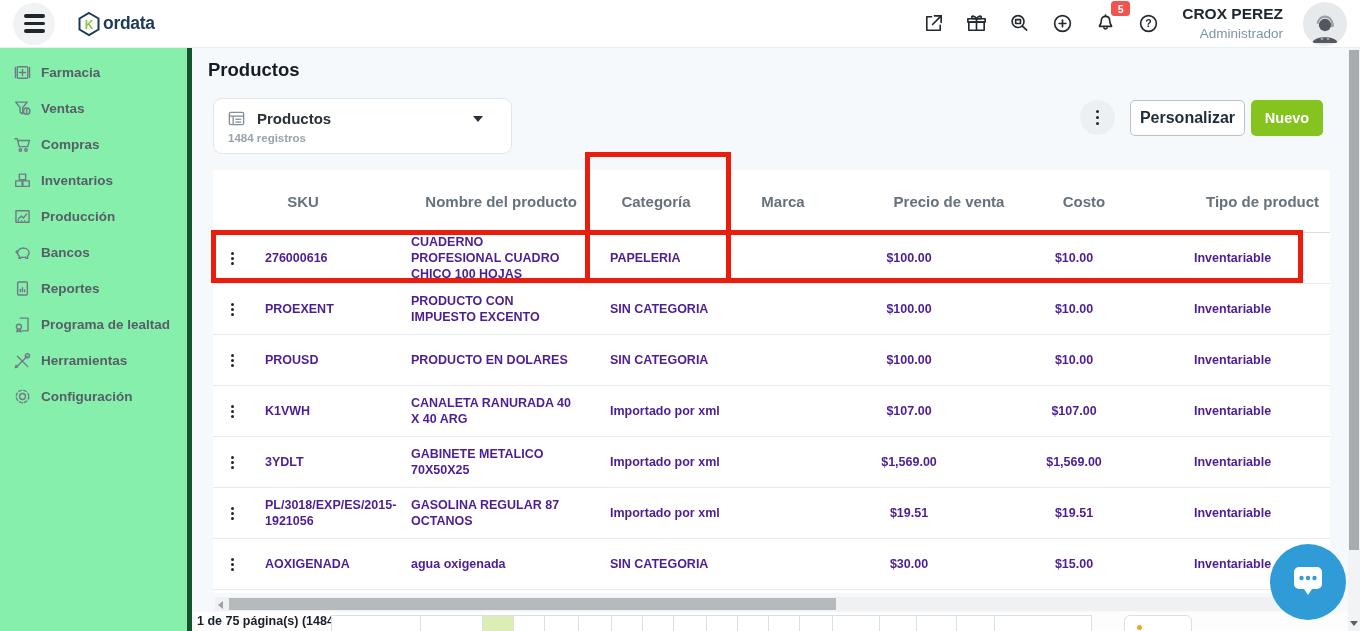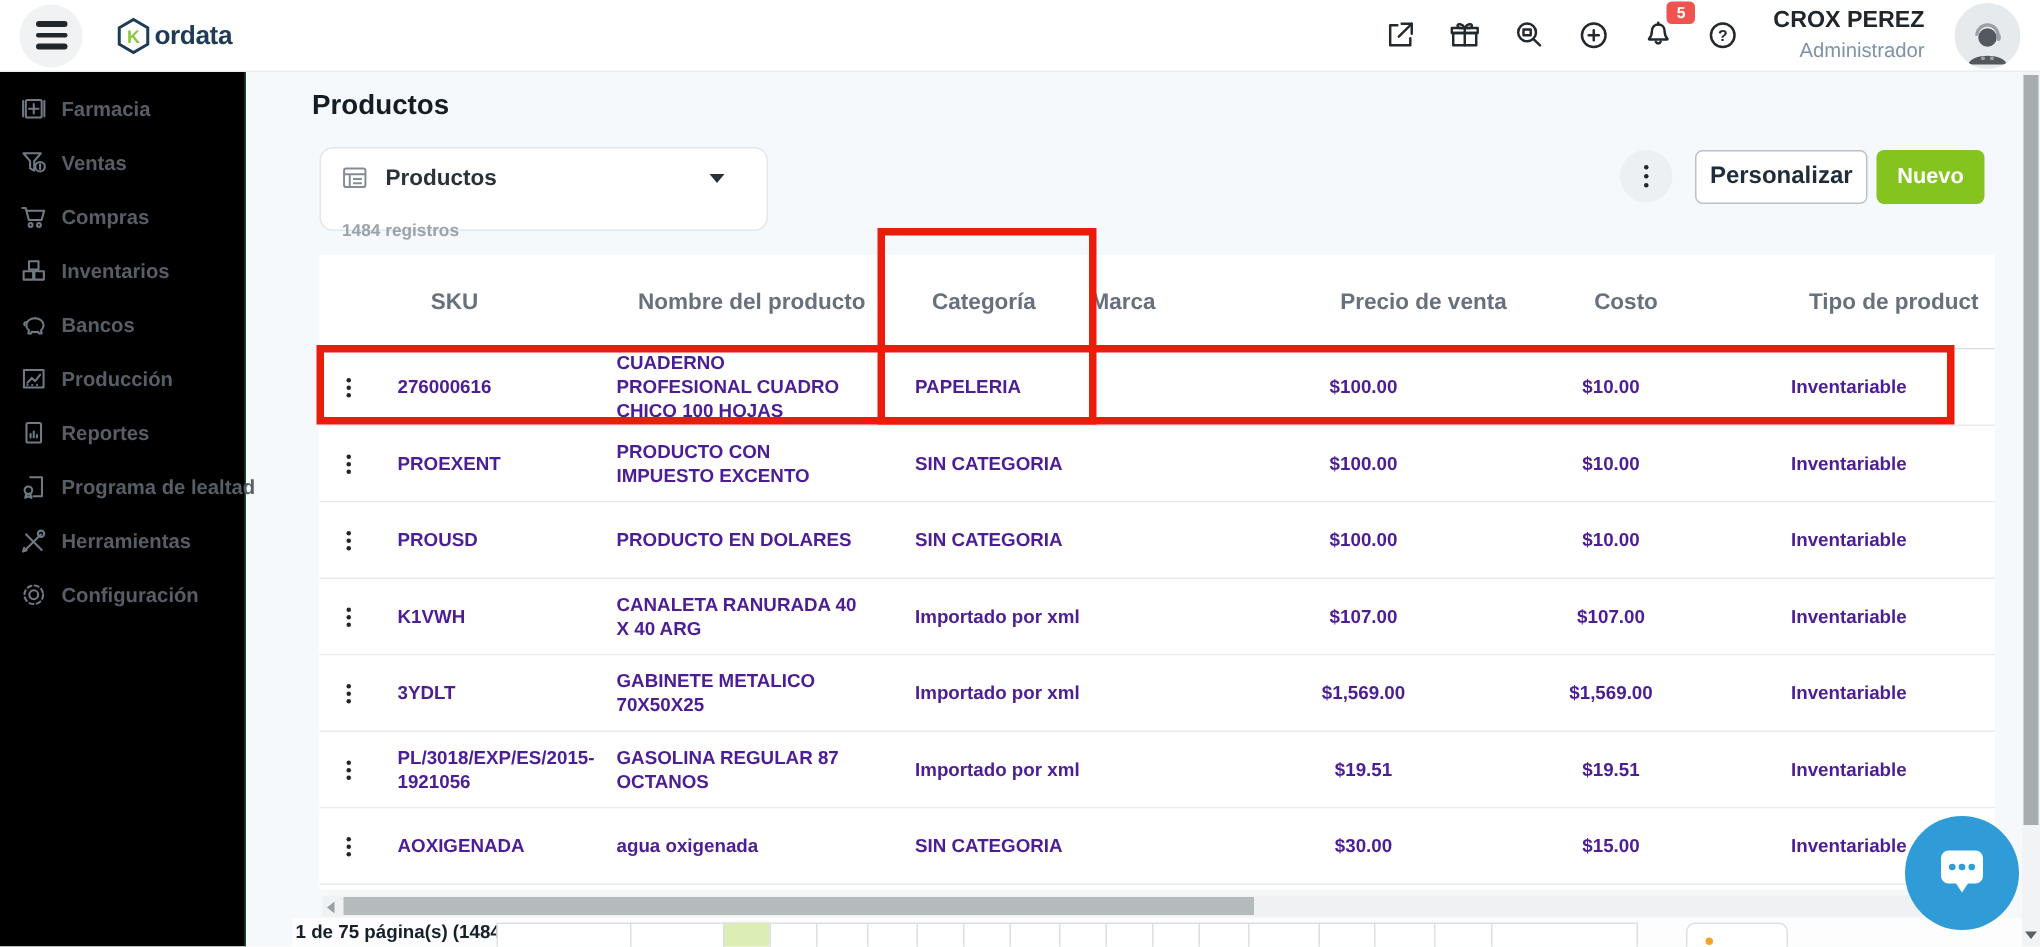--- a/index.html
+++ b/index.html
@@ -22,55 +22,55 @@
   .badge{position:absolute;top:-11px;right:-13px;min-width:13px;height:15px;padding:0 3px;
     background:#f0544f;border-radius:3.5px;color:#fff;font-size:10.5px;font-weight:700;
     display:flex;align-items:center;justify-content:center}
   .user{text-align:right;line-height:1.2;margin-left:2px}
   .user .name{font-size:15.5px;font-weight:700;color:#20262c}
   .user .role{font-size:13.5px;color:#7e93a8;font-weight:500;margin-top:3px}
   .avatar{width:44px;height:44px;border-radius:50%;background:#e7eaec;overflow:hidden;
     display:flex;align-items:flex-end;justify-content:center;cursor:pointer;flex:0 0 auto}
   .avatar svg{width:36px;height:36px}
   
-  .sidebar{position:absolute;left:0;top:48px;width:164px;bottom:0;background:#000000;
-    border-right:1px solid #14532d;z-index:10;padding-top:6px;box-sizing:border-box}
+  .sidebar{position:absolute;left:0;top:48px;width:192px;bottom:0;background:#86efac;
+    border-right:5px solid #14532d;z-index:10;padding-top:6px;box-sizing:border-box}
   .side-item{height:36px;display:flex;align-items:center;gap:9px;padding-left:13px;
     color:#565e66;font-size:13.5px;font-weight:600;cursor:pointer;white-space:nowrap}
   .side-item svg{width:19px;height:19px;stroke:#6f7a85;fill:none;stroke-width:1.3;
     stroke-linecap:round;stroke-linejoin:round;flex:0 0 auto}
   
   .main{position:absolute;left:195px;top:48px;width:1151px;height:583px}
   .page-title{position:absolute;left:13px;top:11px;font-size:18.5px;font-weight:700;color:#141c24}
   .view-card{position:absolute;left:18px;top:50px;width:299px;height:56px;background:#fff;
     border:1px solid #e1e7ec;border-radius:9px;box-sizing:border-box;padding:10px 14px 0 13px;cursor:pointer}
   .view-row{display:flex;align-items:center;gap:11px}
   .view-row svg{width:19px;height:19px;stroke:#848d96;fill:none;stroke-width:1.4}
   .view-label{font-size:15px;font-weight:700;color:#2a3138}
   .caret{margin-left:auto;margin-right:14px;width:0;height:0;border-left:5.5px solid transparent;
     border-right:5.5px solid transparent;border-top:6.5px solid #2a3138}
-  .records{font-size:11.5px;font-weight:600;color:#9aa3ac;margin-top:20px;margin-left:1px}
+  .records{font-size:11.5px;font-weight:600;color:#9aa3ac;margin-top:4px;margin-left:1px}
   .kebab-btn{position:absolute;left:885px;top:52px;width:35px;height:35px;border-radius:50%;
     background:#edf0f2;display:flex;flex-direction:column;align-items:center;justify-content:center;gap:2.5px;cursor:pointer}
   .kebab-btn i{width:3.5px;height:3.5px;border-radius:50%;background:#21262b}
   .btn{display:flex;align-items:center;justify-content:center;border-radius:5px;cursor:pointer;box-sizing:border-box}
   .btn-personalize{position:absolute;left:935px;top:52px;width:115px;height:36px;background:#fff;
     border:1px solid #b9c2cb;color:#1f2c3a;font-size:16px;font-weight:600}
   .btn-new{position:absolute;left:1056px;top:52px;width:72px;height:36px;background:#85c41f;
     border:none;color:#fff;font-size:14.5px;font-weight:700}
   
   .table-card{position:absolute;left:18px;top:122px;width:1117px;height:423px;background:#fff}
   .grid-cols{display:grid;grid-template-columns:38px 160px 174px 142px 112px 180px 130px 181px}
   .thead{height:62px;align-items:center;border-bottom:1px solid #d9dee2;
     color:#66717d;font-size:15px;font-weight:600}
   .th{box-sizing:border-box}
   .th-sku{text-align:center;padding-right:56px}
   .th-name{text-align:right;padding-right:8px}
   .th-cat{text-align:center}
-  .th-brand{}
+  .th-brand{text-align:center}
   .th-price{text-align:center;padding-left:40px}
   .th-cost{text-align:center}
   .th-type{padding-left:57px;white-space:nowrap;overflow:hidden}
   .tr{height:50px;align-items:center;border-bottom:1px solid #e8ebee;background:#fff;cursor:pointer}
   .td{font-size:12.5px;font-weight:700;color:#4c1d95;line-height:1.3;box-sizing:border-box}
   .td-kebab{display:flex;justify-content:center}
   .kebab{display:flex;flex-direction:column;gap:2px;padding:4px;cursor:pointer}
   .kebab i{width:3px;height:3px;border-radius:50%;background:#21262b}
   .td-sku{padding-left:14px;padding-right:6px;word-break:break-word}
   .td-name{padding-right:10px}
@@ -212,35 +212,35 @@
   <div class="side-item">
     <svg viewBox="0 0 18 18">
         <rect x="6" y="3" width="6" height="5.3"></rect>
         <rect x="2.6" y="9.3" width="6" height="5.3"></rect>
         <rect x="9.4" y="9.3" width="6" height="5.3"></rect>
       </svg>
     <span>Inventarios</span>
   </div>
   <div class="side-item">
     <svg viewBox="0 0 18 18">
-        <path d="M15.2 9.3c0 1.3-.6 2.4-1.6 3.2l.4 2h-1.8l-.4-1.1a7.5 7.5 0 0 1-4 0l-.4 1.1H5.6l.4-2c-1-.8-1.7-1.9-1.7-3.2 0-2.6 2.4-4.4 5.4-4.4s5.5 1.8 5.5 4.4z"></path>
-        <path d="M4.4 7.5c-1.2-.2-1.8.8-1.2 1.8"></path>
-        <line x1="9.9" y1="4.9" x2="9.9" y2="4.8"></line>
-      </svg>
-    <span>Bancos</span>
-  </div>
-  <div class="side-item">
-    <svg viewBox="0 0 18 18">
         <rect x="2.8" y="3.5" width="12.4" height="11"></rect>
         <path d="M5 11.5l2.8-3 2 2 3.2-4"></path>
         <line x1="5" y1="13" x2="5.1" y2="13"></line>
         <line x1="8" y1="13" x2="8.1" y2="13"></line>
         <line x1="11" y1="13" x2="11.1" y2="13"></line>
       </svg>
     <span>Producción</span>
+  </div>
+  <div class="side-item">
+    <svg viewBox="0 0 18 18">
+        <path d="M15.2 9.3c0 1.3-.6 2.4-1.6 3.2l.4 2h-1.8l-.4-1.1a7.5 7.5 0 0 1-4 0l-.4 1.1H5.6l.4-2c-1-.8-1.7-1.9-1.7-3.2 0-2.6 2.4-4.4 5.4-4.4s5.5 1.8 5.5 4.4z"></path>
+        <path d="M4.4 7.5c-1.2-.2-1.8.8-1.2 1.8"></path>
+        <line x1="9.9" y1="4.9" x2="9.9" y2="4.8"></line>
+      </svg>
+    <span>Bancos</span>
   </div>
   <div class="side-item">
     <svg viewBox="0 0 18 18">
         <rect x="4.4" y="2.8" width="9.2" height="12.4" rx="1"></rect>
         <line x1="7" y1="12" x2="7" y2="9.8"></line>
         <line x1="9" y1="12" x2="9" y2="8.2"></line>
         <line x1="11" y1="12" x2="11" y2="10.4"></line>
       </svg>
     <span>Reportes</span>
   </div>

